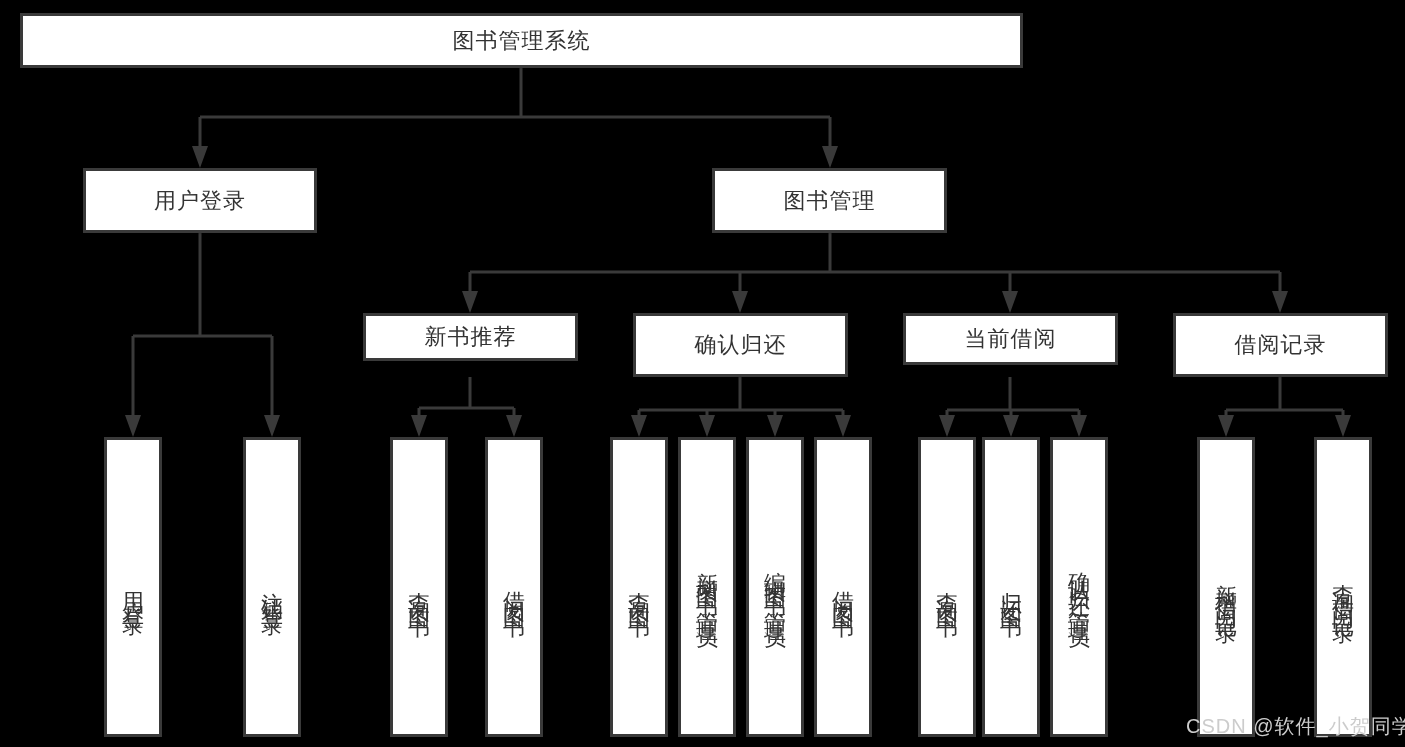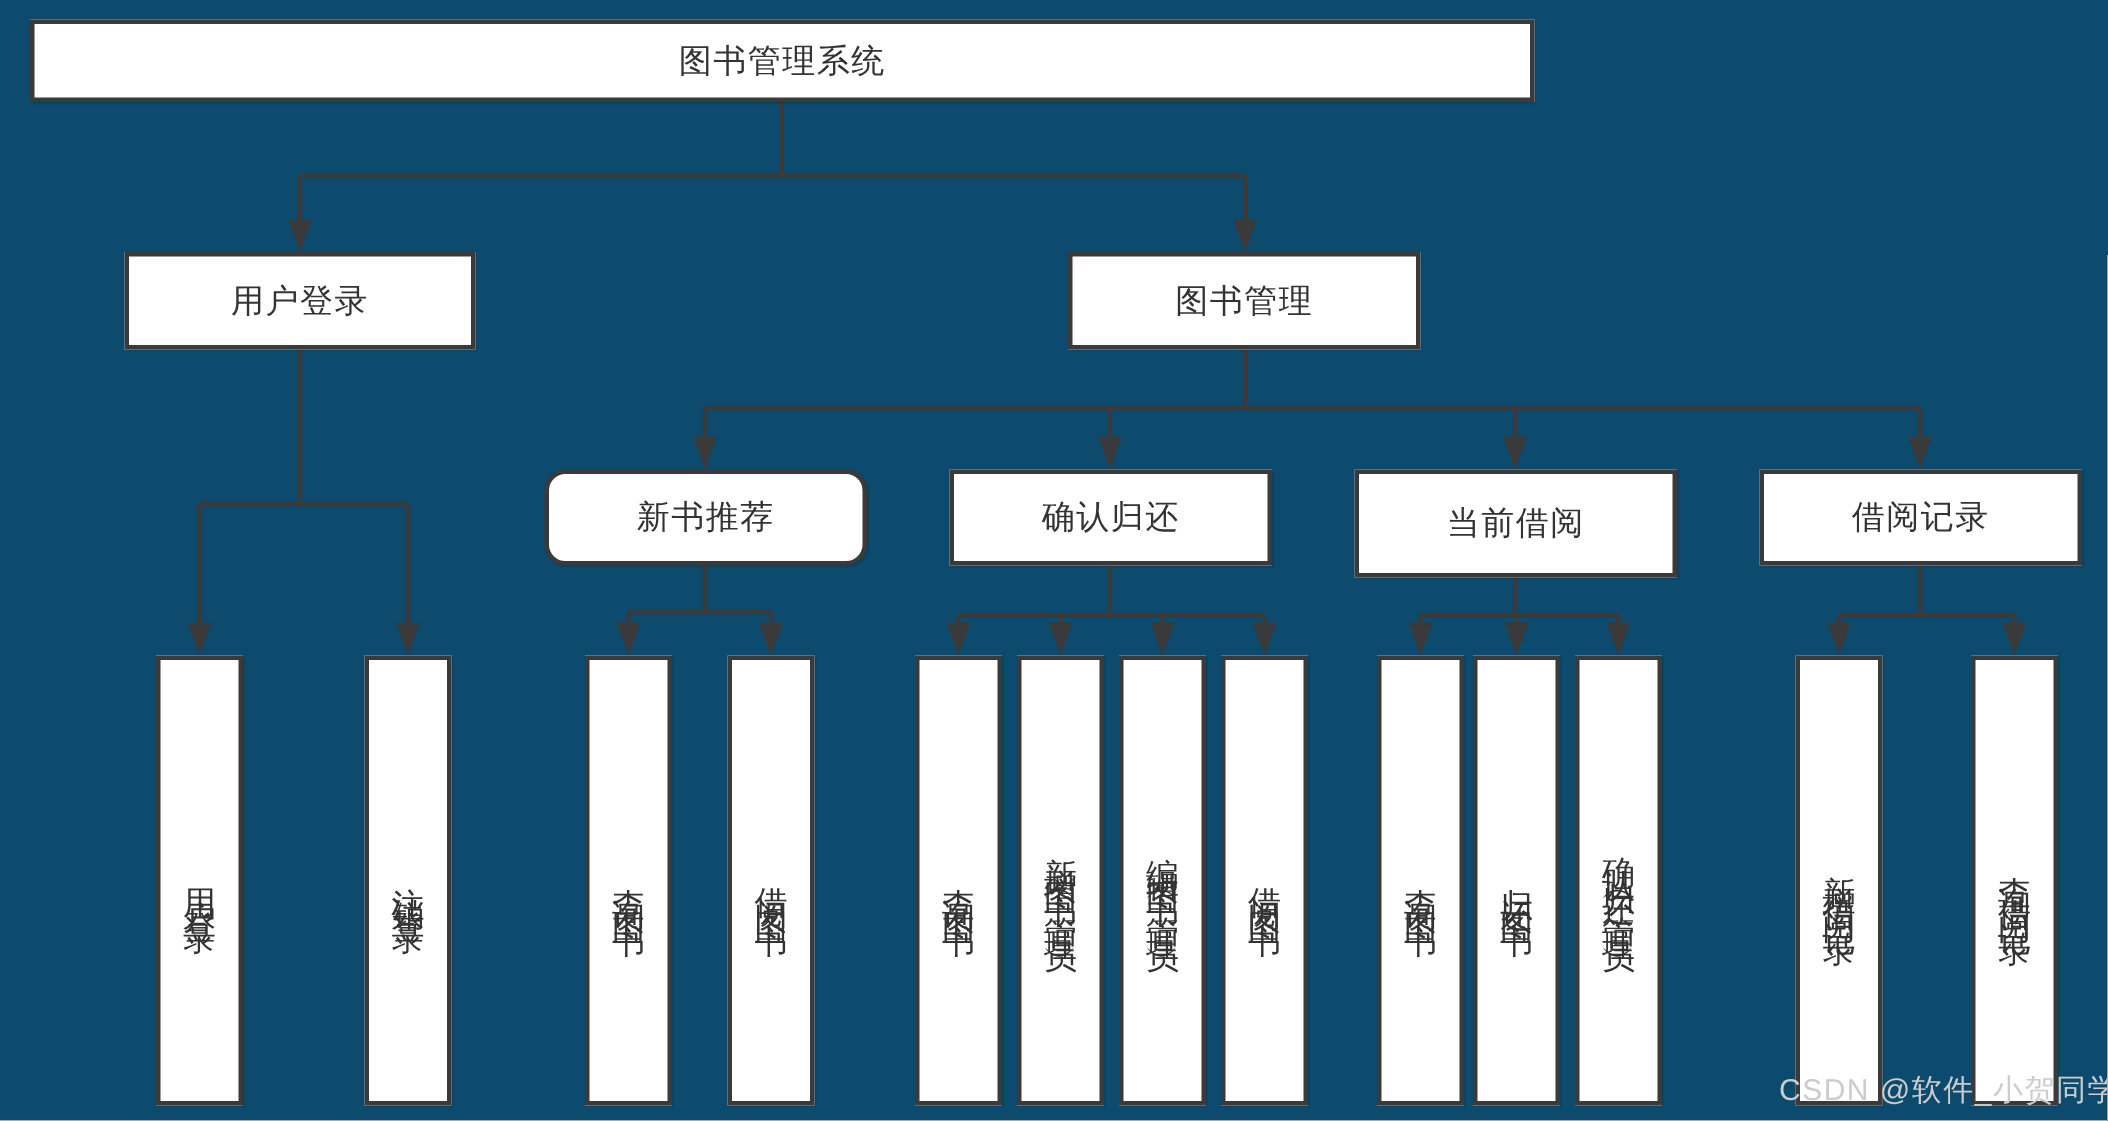--- a/index.html
+++ b/index.html
@@ -1,17 +1,17 @@
 <!DOCTYPE html>
 <html><head>
 <meta charset="utf-8">
 <style>
   html,body { margin:0; padding:0; background:#ffffff; }
   .canvas {
-    position:relative; width:1405px; height:747px; background:#0c4a6e;
+    position:relative; width:1405px; height:747px; background:#000000;
     font-family:"Liberation Sans", sans-serif; overflow:hidden;
   }
   svg.wires { position:absolute; left:0; top:0; pointer-events:none; }
   .node {
     position:absolute; box-sizing:border-box;
     border:3px solid #3a3a3a; background:#ffffff;
     display:flex; align-items:center; justify-content:center;
     color:#333333; font-size:22px; letter-spacing:1px;
     box-shadow:1px 1px 1px rgba(0,0,0,0.12);
   }
@@ -49,23 +49,23 @@
       M939,415 L955,415 L947,437 Z  M1003,415 L1019,415 L1011,437 Z
       M1071,415 L1087,415 L1079,437 Z
       M1218,415 L1234,415 L1226,437 Z  M1335,415 L1351,415 L1343,437 Z"></path>
   </svg>
 
   <div class="node" style="left:20px; top:13px; width:1003px; height:55px;">图书管理系统</div>
 
   <div class="node" style="left:83px; top:168px; width:234px; height:65px;">用户登录</div>
   <div class="node" style="left:712px; top:168px; width:235px; height:65px;">图书管理</div>
 
-  <div class="node" style="left:363px; top:313px; width:215px; height:64px;border-radius:14px;">新书推荐</div>
+  <div class="node" style="left:363px; top:313px; width:215px; height:48px;">新书推荐</div>
   <div class="node" style="left:633px; top:313px; width:215px; height:64px;">确认归还</div>
-  <div class="node" style="left:903px; top:313px; width:215px; height:72px;">当前借阅</div>
+  <div class="node" style="left:903px; top:313px; width:215px; height:52px;">当前借阅</div>
   <div class="node" style="left:1173px; top:313px; width:215px; height:64px;">借阅记录</div>
 
   <div class="node v" style="left:104px; top:437px; width:58px; height:300px;">用户登录</div>
   <div class="node v" style="left:243px; top:437px; width:58px; height:300px;">注销登录</div>
 
   <div class="node v" style="left:390px; top:437px; width:58px; height:300px;">查询图书</div>
   <div class="node v" style="left:485px; top:437px; width:58px; height:300px;">借阅图书</div>
 
   <div class="node v" style="left:610px; top:437px; width:58px; height:300px;">查询图书</div>
   <div class="node v" style="left:678px; top:437px; width:58px; height:300px;">新增图书（管理员）</div>

